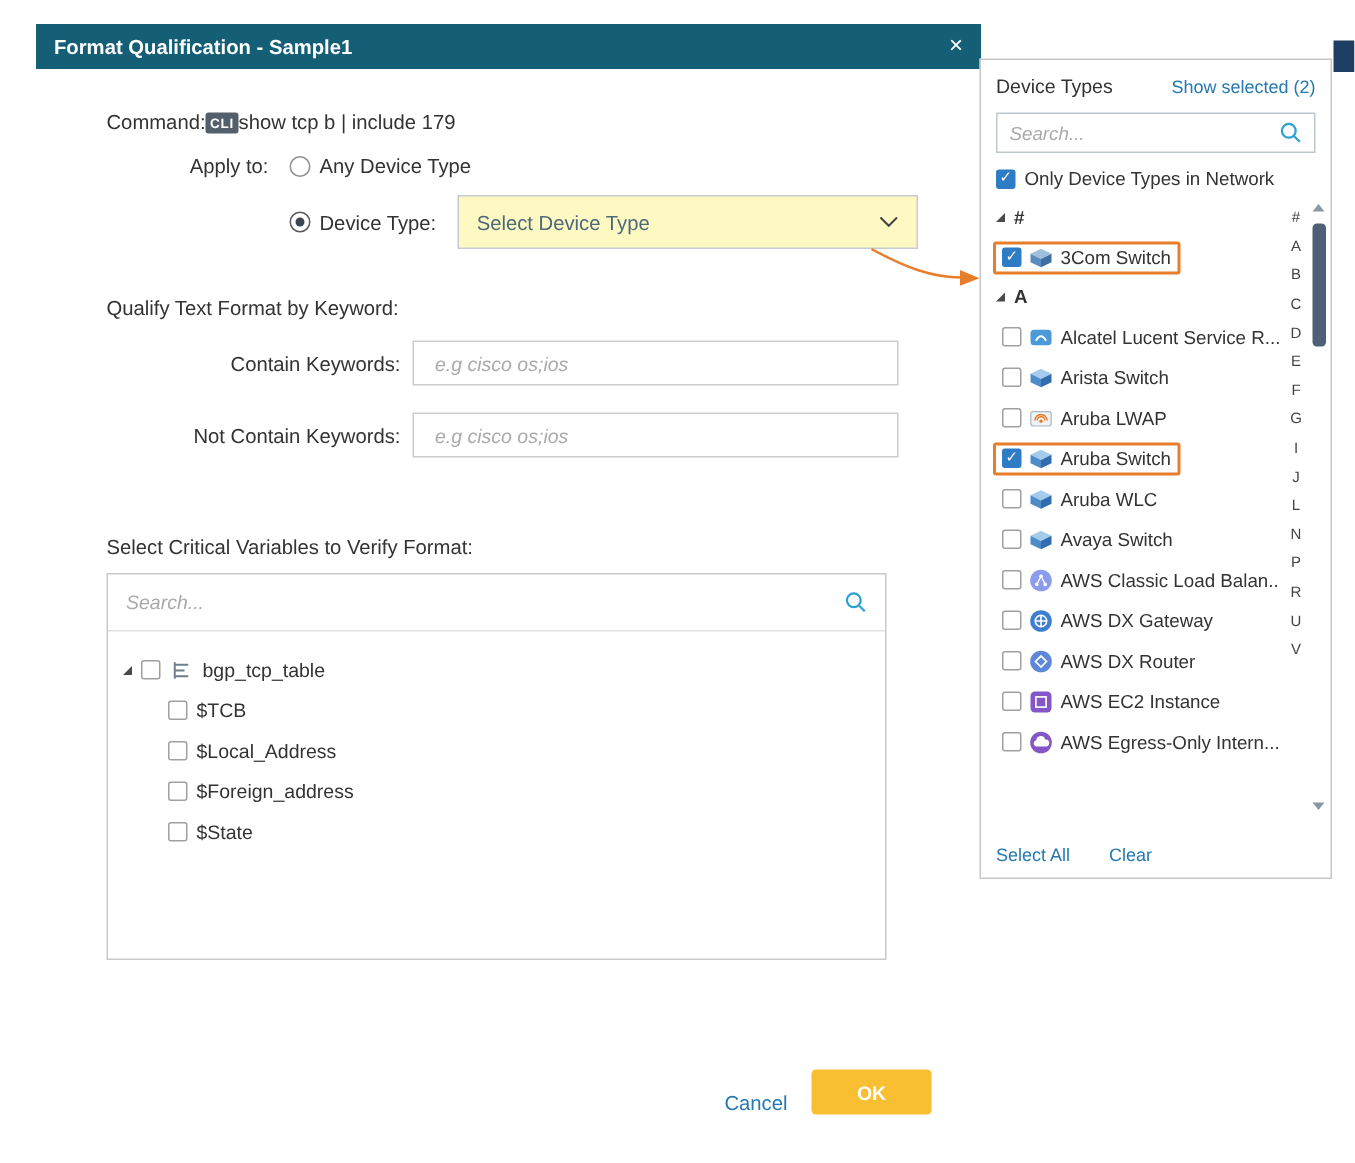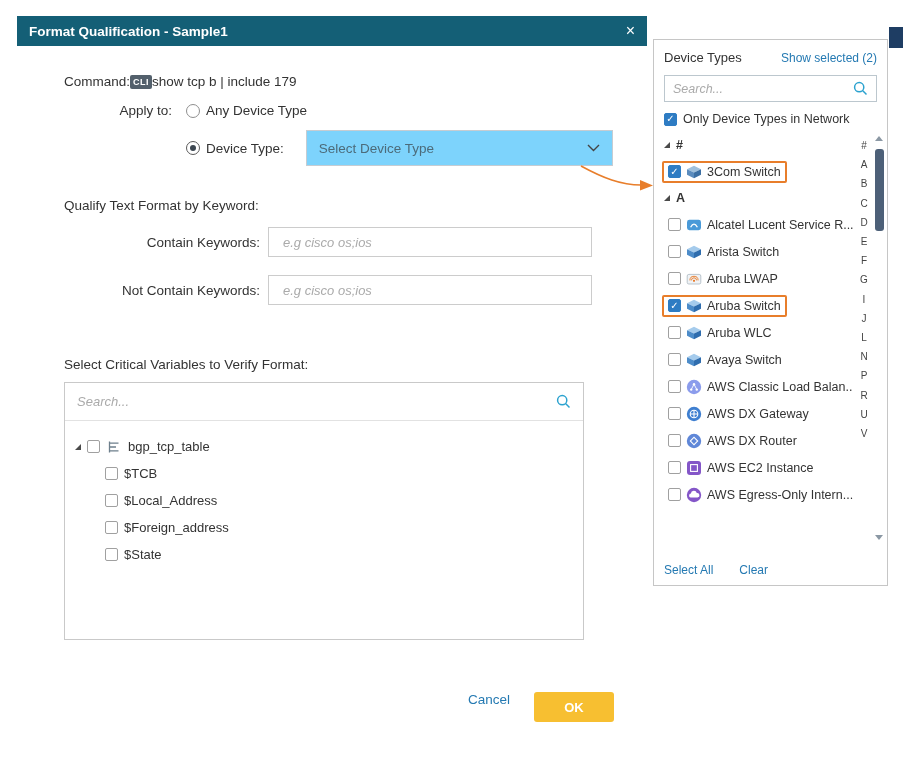--- a/index.html
+++ b/index.html
@@ -1,46 +1,46 @@
 <!DOCTYPE html>
 <html><head>
 <meta charset="utf-8">
 <style>
   *{box-sizing:border-box;margin:0;padding:0}
   html,body{width:903px;height:775px}
   body{position:relative;background:#fff;font-family:"Liberation Sans",sans-serif;color:#333;overflow:hidden}
 
   
-  .dialog{position:absolute;left:17px;top:16px;width:630px}
+  .dialog{position:absolute;left:24px;top:16px;width:630px}
   .dlg-header{height:30px;background:#145f76;color:#fff;display:flex;align-items:center;justify-content:space-between;padding:0 12px;font-size:13.5px;font-weight:700}
   .close{font-size:16px;font-weight:400;line-height:1;cursor:pointer}
   .dlg-body{padding-left:47px;font-size:13.5px}
   .row{display:flex;align-items:center}
   .cmd-row{margin-top:28px;}
   .cli-badge{background:#53606c;color:#fff;font-size:9px;font-weight:700;padding:2px 3px;border-radius:2px;letter-spacing:.5px}
   .apply-row{margin-top:14px;gap:6px}
   .lbl-apply{width:108px;text-align:right;margin-right:8px;flex:none}
   .devtype-row{margin-top:12px;gap:6px;height:36px}
-  .dropdown{margin-left:16px;width:307px;height:36px;border:1px solid #c6ccd2;display:flex;align-items:center;justify-content:space-between;padding:0 12px;color:#4c6b7a;background:#7dd3fc;cursor:pointer}
+  .dropdown{margin-left:8px;width:307px;height:36px;border:1px solid #c6ccd2;display:flex;align-items:center;justify-content:space-between;padding:0 12px;color:#4c6b7a;background:#fef9c3;cursor:pointer}
   .heading1{margin-top:32px}
   .heading2{margin-top:52px}
   .kw-row{margin-top:14px}
   .kw-row2{margin-top:18px}
   .lbl-kw{width:196px;text-align:right;margin-right:8px;flex:none}
   input.box{width:324px;height:30px;border:1px solid #ccc;padding:0 14px;font-size:13px;font-family:inherit;color:#333;outline:none}
   input::placeholder{color:#aaa;font-style:italic}
 
   .var-panel{margin-top:10px;width:520px;height:258px;border:1px solid #c9c9c9;background:#fff}
   .var-search{height:38px;border-bottom:1px solid #e2e2e2;display:flex;align-items:center;padding:0 12px;gap:8px}
   .var-search input{flex:1;border:none;outline:none;font-size:13px;font-family:inherit;color:#333;background:transparent}
   .var-tree{padding:12px 0 0 10px;font-size:13px}
   .vrow{height:27px;display:flex;align-items:center;gap:6px}
   .vrow.child{padding-left:30px}
 
-  .footer{margin-top:52px;width:550px;display:flex;align-items:flex-start;justify-content:flex-end;gap:24px}
+  .footer{margin-top:73px;width:550px;display:flex;align-items:flex-end;justify-content:flex-end;gap:16px}
   .cancel{color:#2479b2;cursor:pointer}
   .ok{width:80px;height:30px;background:#f7bf31;border:none;border-radius:3px;color:#fff;font-size:13px;font-family:inherit;font-weight:700;cursor:pointer}
 
   
   .checkbox{width:13px;height:13px;border:1px solid #a0a0a0;border-radius:2px;background:#fff;display:inline-flex;align-items:center;justify-content:center;font-size:10px;line-height:1;color:#fff;flex:none;cursor:pointer}
   .checkbox.checked{background:#2e7cc3;border-color:#2e7cc3}
   .radio{width:14px;height:14px;border:1px solid #8f8f8f;border-radius:50%;background:#fff;position:relative;flex:none;cursor:pointer;display:inline-block}
   .radio.selected{border-color:#5a5a5a}
   .radio.selected::after{content:"";position:absolute;left:3px;top:3px;right:3px;bottom:3px;background:#3c4650;border-radius:50%}
   .tri{width:0;height:0;border-left:6px solid transparent;border-bottom:6px solid #4a4a4a;flex:none;display:inline-block}

